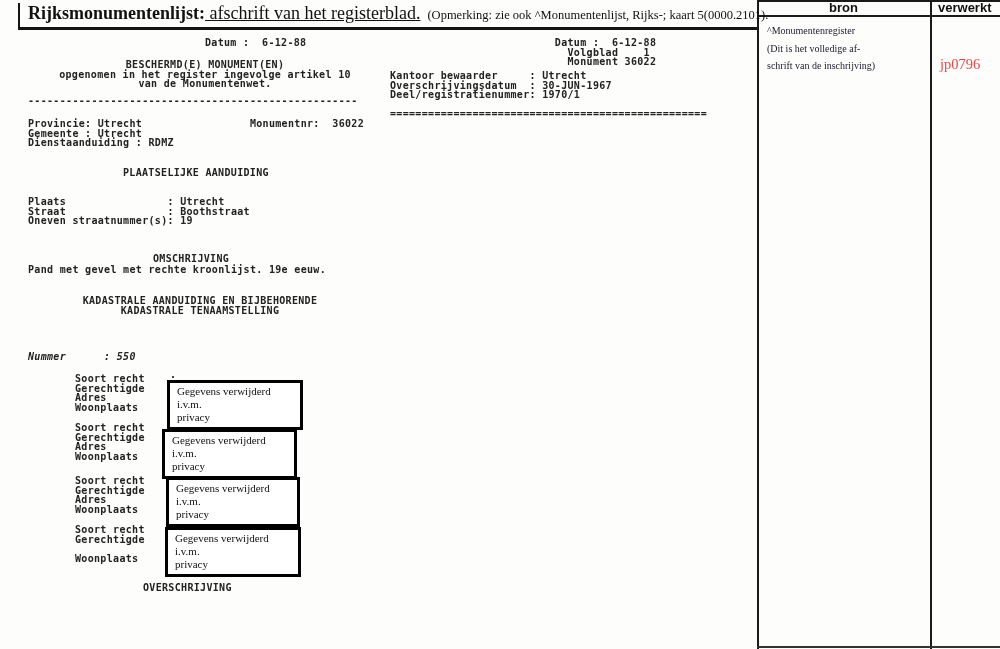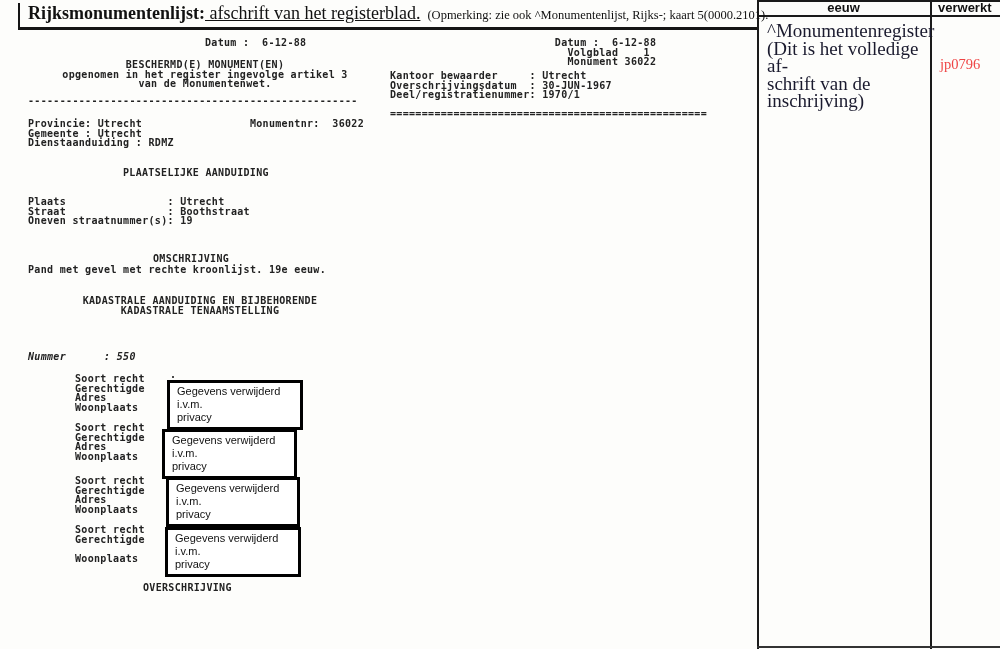--- a/index.html
+++ b/index.html
@@ -21,38 +21,38 @@
   .title-row{position:absolute;left:28px;top:3px;width:730px;white-space:nowrap;}
   .title-main{font-size:18px;font-weight:bold;}
   .title-sub{font-size:18px;text-decoration:underline;}
   .title-note{font-size:12.5px;margin-left:3px;}
   
   .bron-label{position:absolute;left:757px;top:0px;width:173px;text-align:center;
     font-family:"Liberation Sans","DejaVu Sans",sans-serif;font-weight:bold;font-size:13px;}
   .verwerkt-label{position:absolute;left:938px;top:0px;
     font-family:"Liberation Sans","DejaVu Sans",sans-serif;font-weight:bold;font-size:13px;}
   .sidebar-text{position:absolute;left:767px;top:22px;width:170px;
-    font-size:19px;line-height:17.5px;white-space:pre-line;color:#1a1a2e;}
+    font-size:10px;line-height:17.5px;white-space:pre-line;color:#1a1a2e;}
   .verwerkt-value{position:absolute;left:940px;top:56px;font-size:14.5px;color:#ef4444;}
   
   pre.mono{
     position:absolute;margin:0;
     font-family:"DejaVu Sans Mono","Liberation Mono",monospace;
     font-size:10px;font-weight:bold;
     line-height:9.7px;letter-spacing:0.32px;
     color:#222;white-space:pre;
   }
   pre.mono.center{text-align:center;}
   pre.mono.italic{font-style:italic;}
   
   .privacy-box{
     position:absolute;
     border:3px solid #000;
     background:#fff;
-    font-family:Liberation Sans, sans-serif;
+    font-family:Liberation Serif, serif;
     font-size:11px;line-height:13px;
     padding:2px 2px 16px 7px;
     white-space:pre-line;
     color:#111;
     overflow:hidden;
   }
 </style>
 </head>
 <body>
 
@@ -64,31 +64,31 @@
   <div class="vline" style="left:930px;top:0;height:649px;"></div>
   <div class="hline" style="left:757px;top:0;width:243px;"></div>
   <div class="hline" style="left:757px;top:15px;width:243px;"></div>
   <div class="hline" style="left:757px;top:646px;width:243px;height:1.5px;background:#333;"></div>
 
   <div class="title-row">
     <span class="title-main">Rijksmonumentenlijst:</span><span class="title-sub"> afschrift van het registerblad.</span>
     <span class="title-note">(Opmerking: zie ook ^Monumentenlijst, Rijks-; kaart 5(0000.2101).</span>
   </div>
 
-  <div class="bron-label">eeuw</div>
+  <div class="bron-label">bron</div>
   <div class="verwerkt-label">verwerkt</div>
   <div class="sidebar-text">^Monumentenregister
 (Dit is het volledige af-
 schrift van de inschrijving)</div>
   <div class="verwerkt-value">jp0796</div>
 
   <pre class="mono" style="left:205px;top:38px;">Datum :  6-12-88</pre>
 
   <pre class="mono center" style="left:52px;top:60px;width:306px;">BESCHERMD(E) MONUMENT(EN)
-opgenomen in het register ingevolge artikel 3
+opgenomen in het register ingevolge artikel 10
 van de Monumentenwet.</pre>
 
   <pre class="mono" style="left:28px;top:96px;">----------------------------------------------------</pre>
 
   <pre class="mono" style="left:390px;top:38px;">                          Datum :  6-12-88
                             Volgblad    1
                             Monument 36022</pre>
 
   <pre class="mono" style="left:390px;top:71px;">Kantoor bewaarder     : Utrecht
 Overschrijvingsdatum  : 30-JUN-1967

